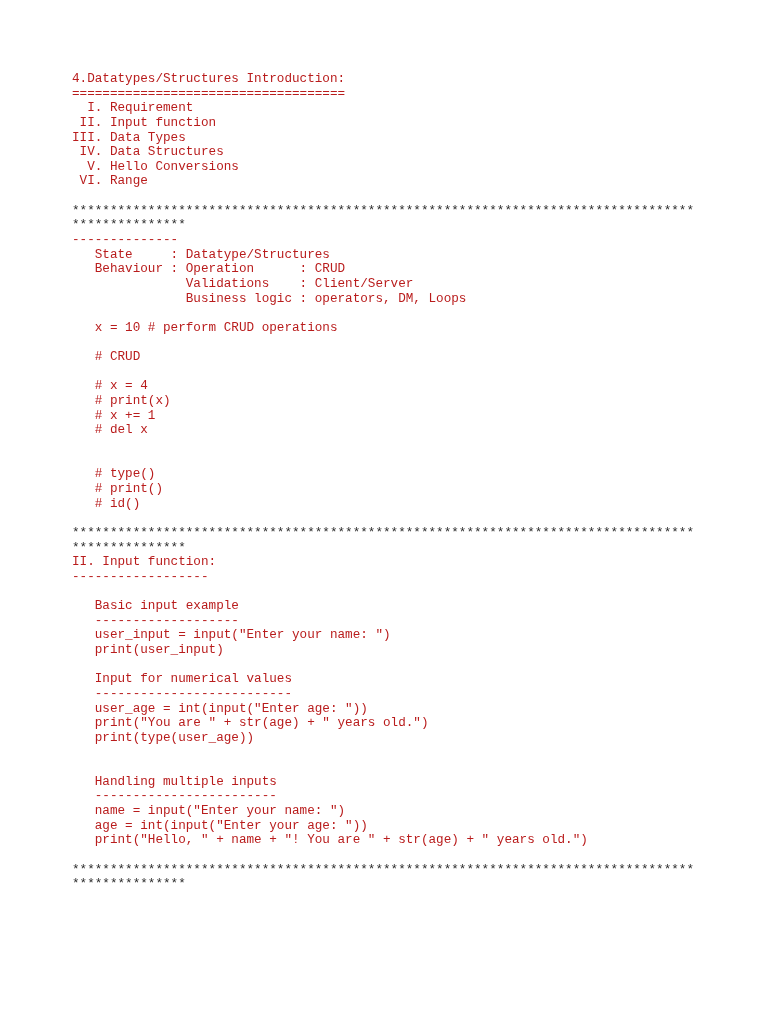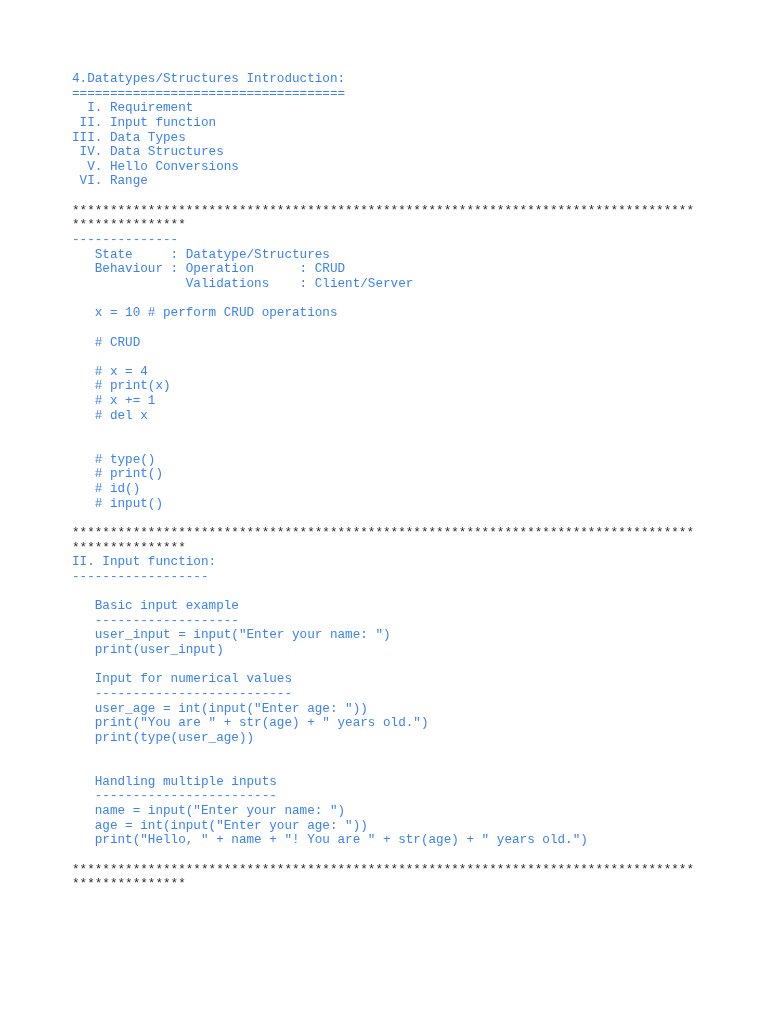--- a/index.html
+++ b/index.html
@@ -17,21 +17,21 @@
       position: absolute;
       left: 72px;
       top: 72px;
       width: 640px;
     }
     .line {
       font-family: "Liberation Mono", monospace;
       font-size: 12.65px;
       line-height: 14.65px;
       height: 14.65px;
-      color: #3b82f6;
+      color: #b91c1c;
       white-space: pre;
       margin: 0;
     }
     .blank { height: 14.65px; }
     .stars { color: #2a2a2a; letter-spacing: 0; }
   </style>
 </head>
 <body>
 
 <div class="page">
@@ -53,35 +53,35 @@
   <div>
     <div class="line stars">**********************************************************************************</div>
     <div class="line stars">***************</div>
   </div>
 
   <div>
     <div class="line">--------------</div>
     <div class="line">   State     : Datatype/Structures</div>
     <div class="line">   Behaviour : Operation      : CRUD</div>
     <div class="line">               Validations    : Client/Server</div>
+    <div class="line">               Business logic : operators, DM, Loops</div>
     <div class="blank"></div>
     <div class="line">   x = 10 # perform CRUD operations</div>
     <div class="blank"></div>
     <div class="line">   # CRUD</div>
     <div class="blank"></div>
     <div class="line">   # x = 4</div>
     <div class="line">   # print(x)</div>
     <div class="line">   # x += 1</div>
     <div class="line">   # del x</div>
     <div class="blank"></div>
     <div class="blank"></div>
     <div class="line">   # type()</div>
     <div class="line">   # print()</div>
     <div class="line">   # id()</div>
-    <div class="line">   # input()</div>
   </div>
 
   <div class="blank"></div>
 
   <div>
     <div class="line stars">**********************************************************************************</div>
     <div class="line stars">***************</div>
   </div>
 
   <div>

